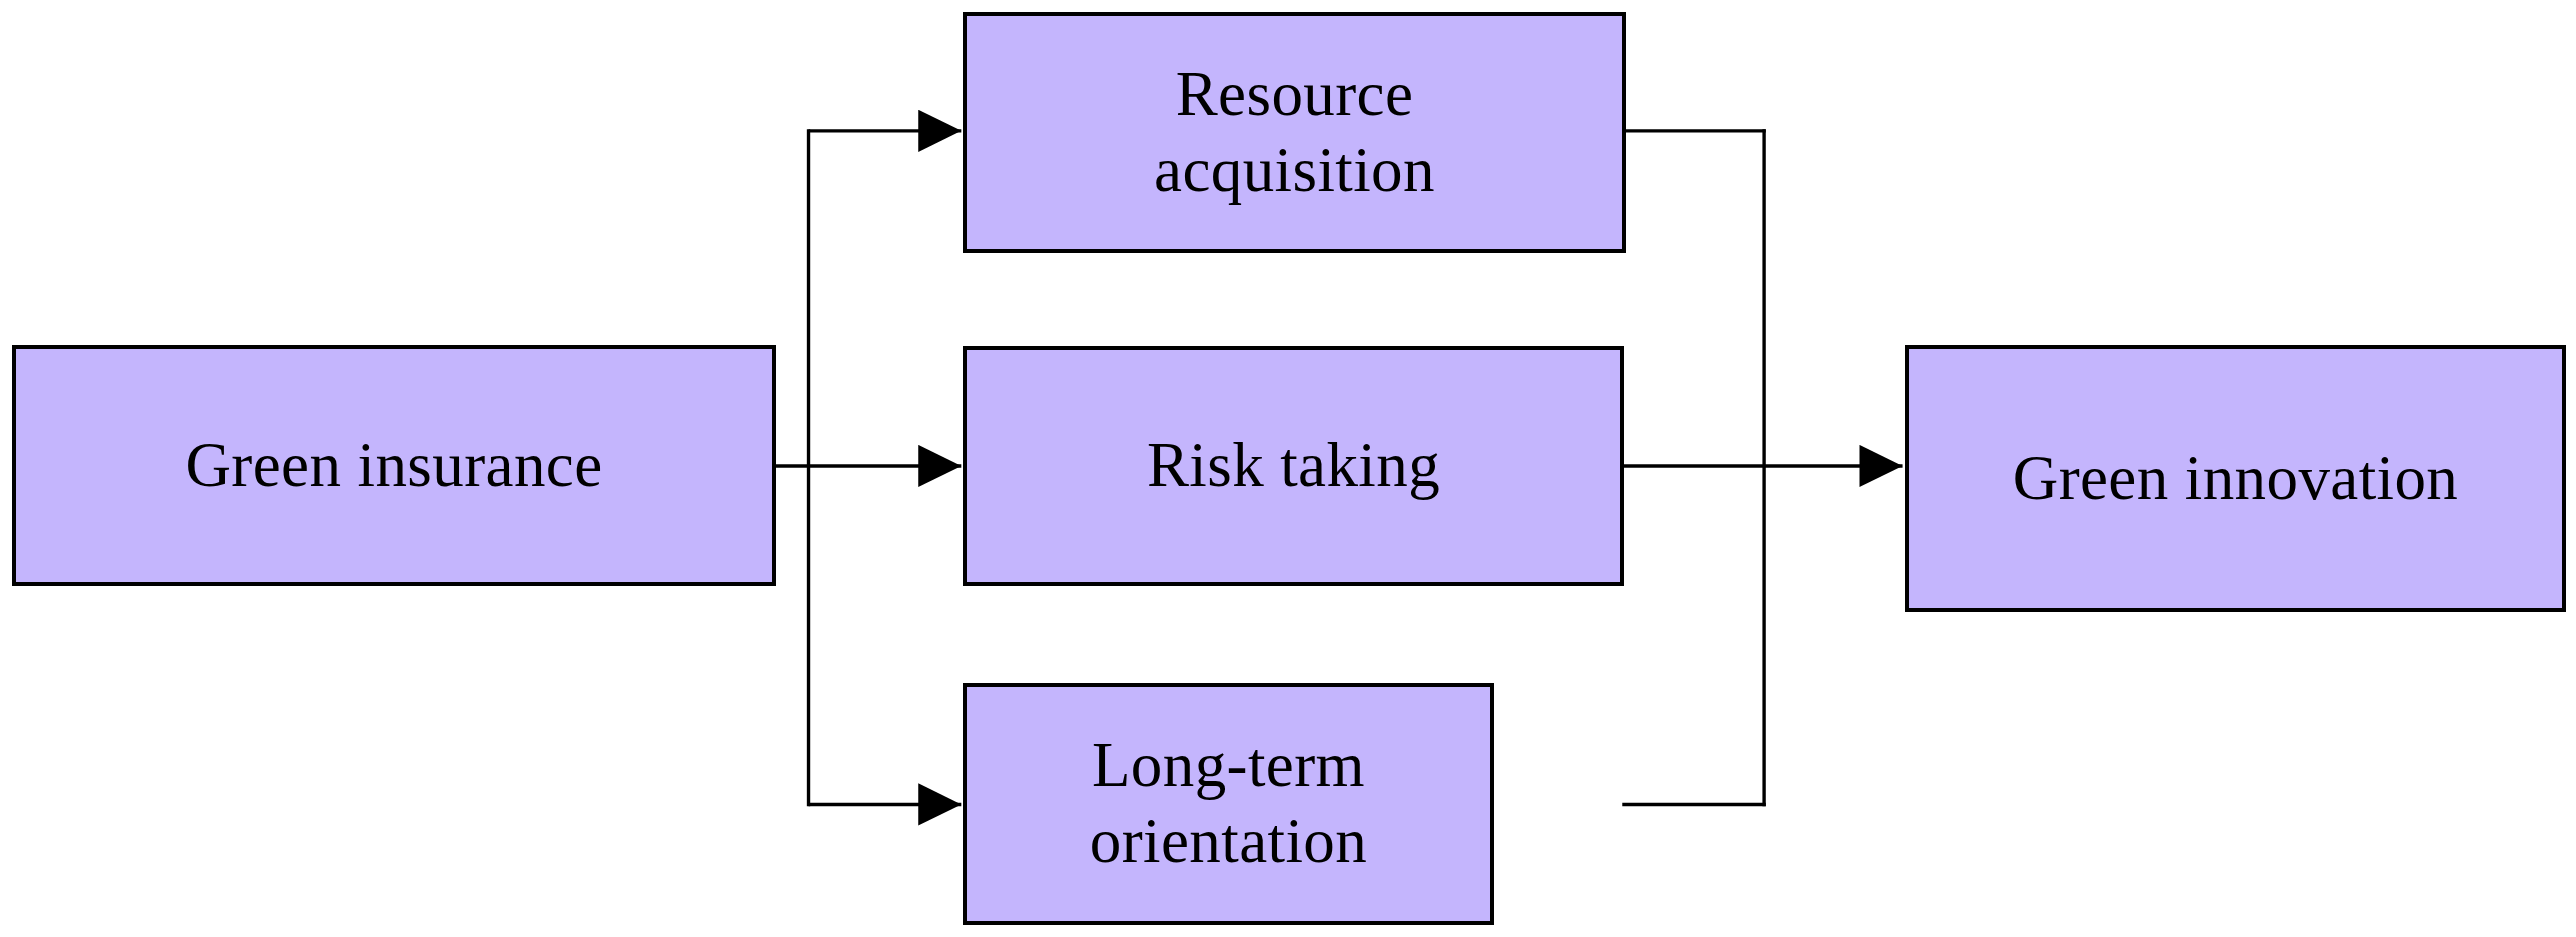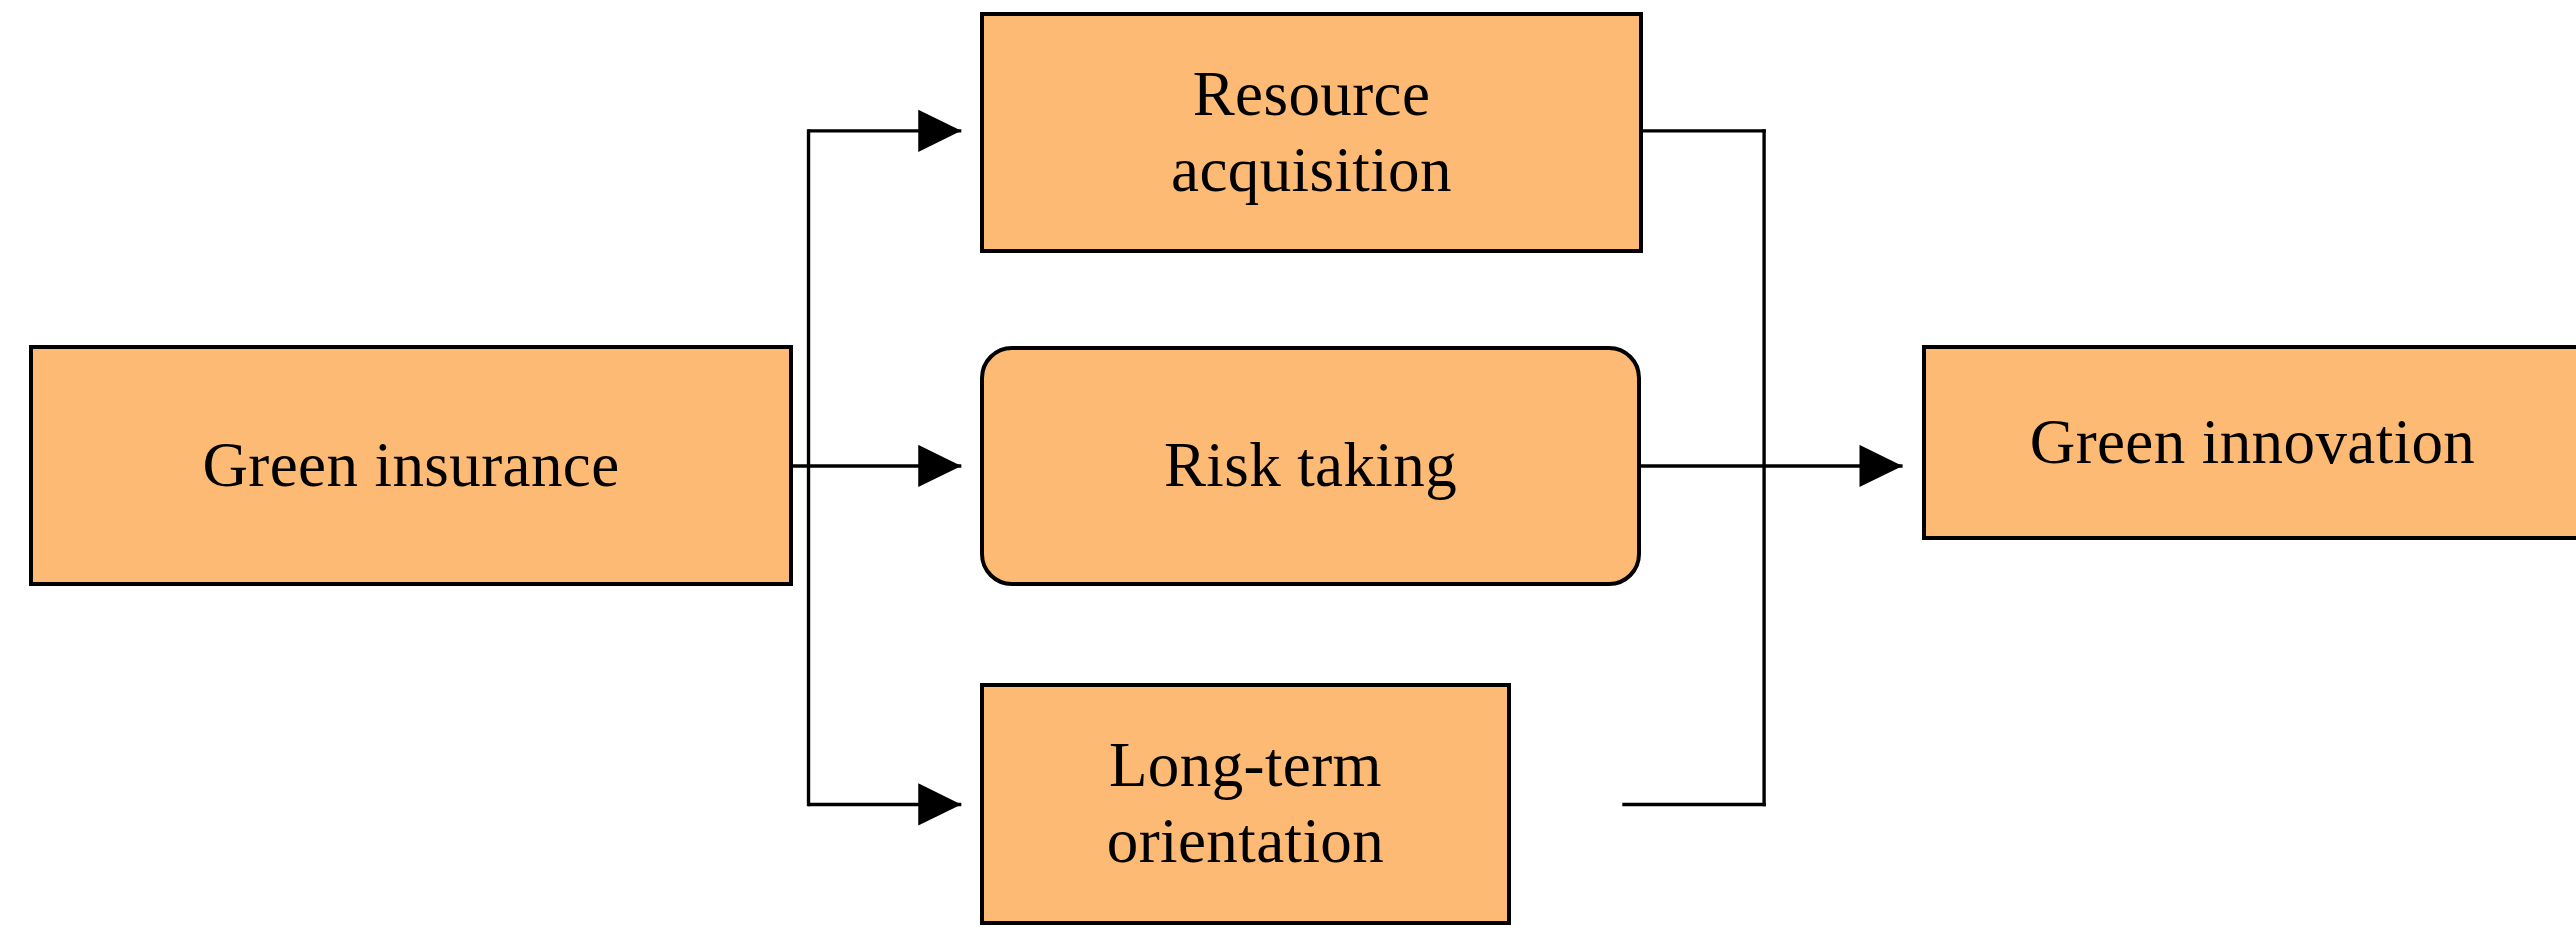--- a/index.html
+++ b/index.html
@@ -14,41 +14,40 @@
     background: #ffffff;
     overflow: hidden;
   }
   .connectors {
     position: absolute;
     left: 0; top: 0;
     width: 2576px; height: 937px;
   }
   .node {
     position: absolute;
-    background: #fdba74;
+    background: #c4b5fd;
     border: 4.2px solid #000000;
     display: flex;
     align-items: center;
     justify-content: center;
     text-align: center;
-    margin-left: 17px;
   }
   .node-label {
     font-size: 63px;
     line-height: 1.2;
     color: #000000;
     white-space: pre-line;
     letter-spacing: 0.4px;
   }
   
   #node-green-insurance      { left: 12px;   top: 345px; width: 764px; height: 241px; }
   #node-resource-acquisition { left: 963px; top: 12px;  width: 663px; height: 241px; }
-  #node-risk-taking          { left: 963px; top: 346px; width: 661px; height: 240px; border-radius: 32px; }
+  #node-risk-taking          { left: 963px; top: 346px; width: 661px; height: 240px; }
   #node-long-term-orientation{ left: 963px; top: 683px; width: 531px; height: 242px; }
-  #node-green-innovation     { left: 1905px; top: 345px; width: 661px; height: 195px; justify-content: center; }
+  #node-green-innovation     { left: 1905px; top: 345px; width: 661px; height: 267px; justify-content: center; }
 </style>
 </head>
 <body>
 
 <div class="canvas">
 
   <svg class="connectors" viewBox="0 0 3050 1110" xmlns="http://www.w3.org/2000/svg" aria-hidden="true">
     <defs>
       <marker id="arrowhead" markerUnits="userSpaceOnUse" markerWidth="54" markerHeight="52" refX="51" refY="25" orient="auto">
         <path d="M 0 0 L 51 25 L 0 50 Z" fill="#000000"></path>

